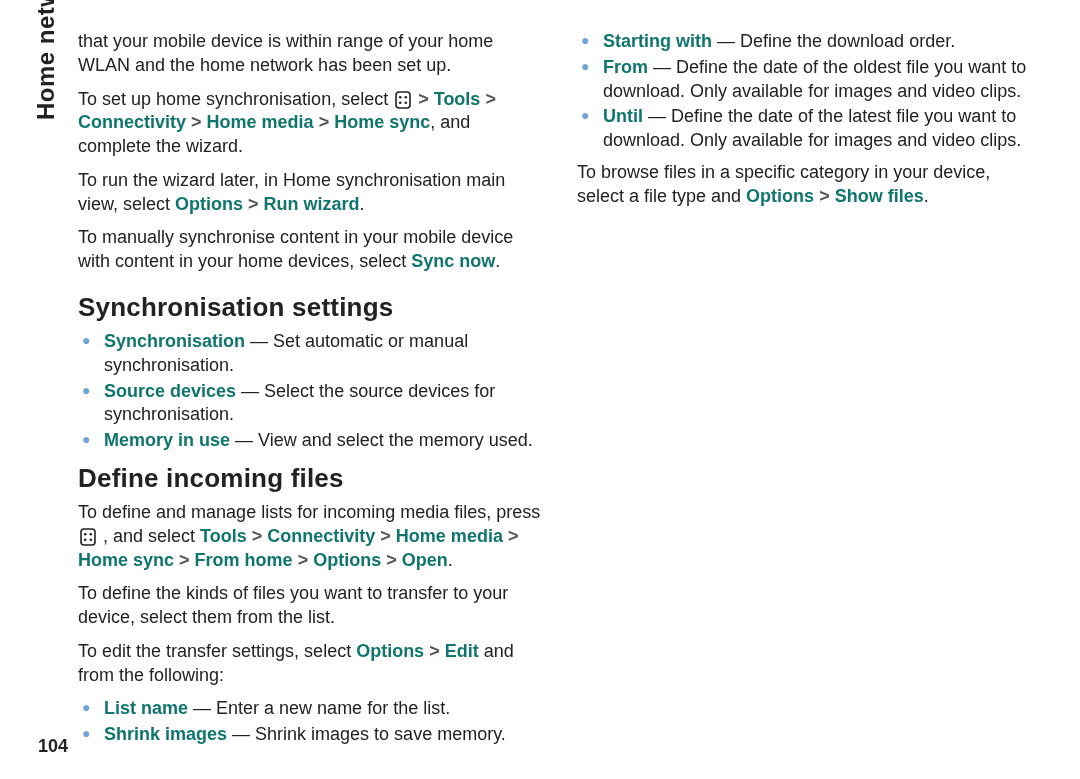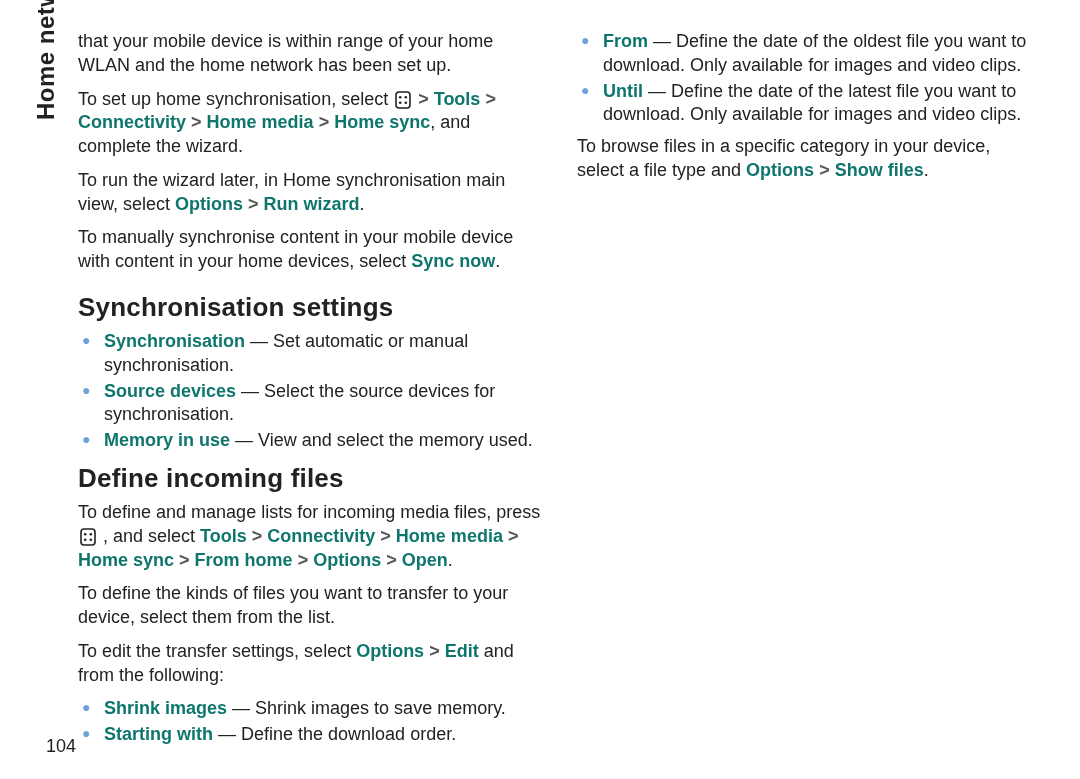--- a/index.html
+++ b/index.html
@@ -28,23 +28,23 @@
     top: 120px;
     transform: rotate(-90deg);
     transform-origin: left top;
     font-weight: 900;
     font-size: 24px;
     white-space: nowrap;
     letter-spacing: 0.5px;
   }
   .page-num {
     position: absolute;
-    left: 46px;
+    left: 38px;
     bottom: 22px;
-    font-weight: 400;
+    font-weight: 700;
     font-size: 18px;
   }
   p {
     margin: 0 0 10px 0;
   }
   h2 {
     margin: 16px 0 6px 0;
     font-size: 26px;
     font-weight: 900;
     letter-spacing: 0.2px;
@@ -180,20 +180,24 @@
 
   <p>
     <span>To edit the transfer settings, select </span>
     <span class="b">Options</span>
     <span class="sep">&gt;</span>
     <span class="b">Edit</span><span> and from the following:</span>
   </p>
 
   <ul>
     <li>
+      <span class="b">List name</span> —
+      <span>Enter a new name for the list.</span>
+    </li>
+    <li>
       <span class="b">Shrink images</span> —
       <span>Shrink images to save memory.</span>
     </li>
     <li>
       <span class="b">Starting with</span> —
       <span>Define the download order.</span>
     </li>
     <li>
       <span class="b">From</span> —
       <span>Define the date of the oldest file you want to download. Only available for images and video clips.</span>

